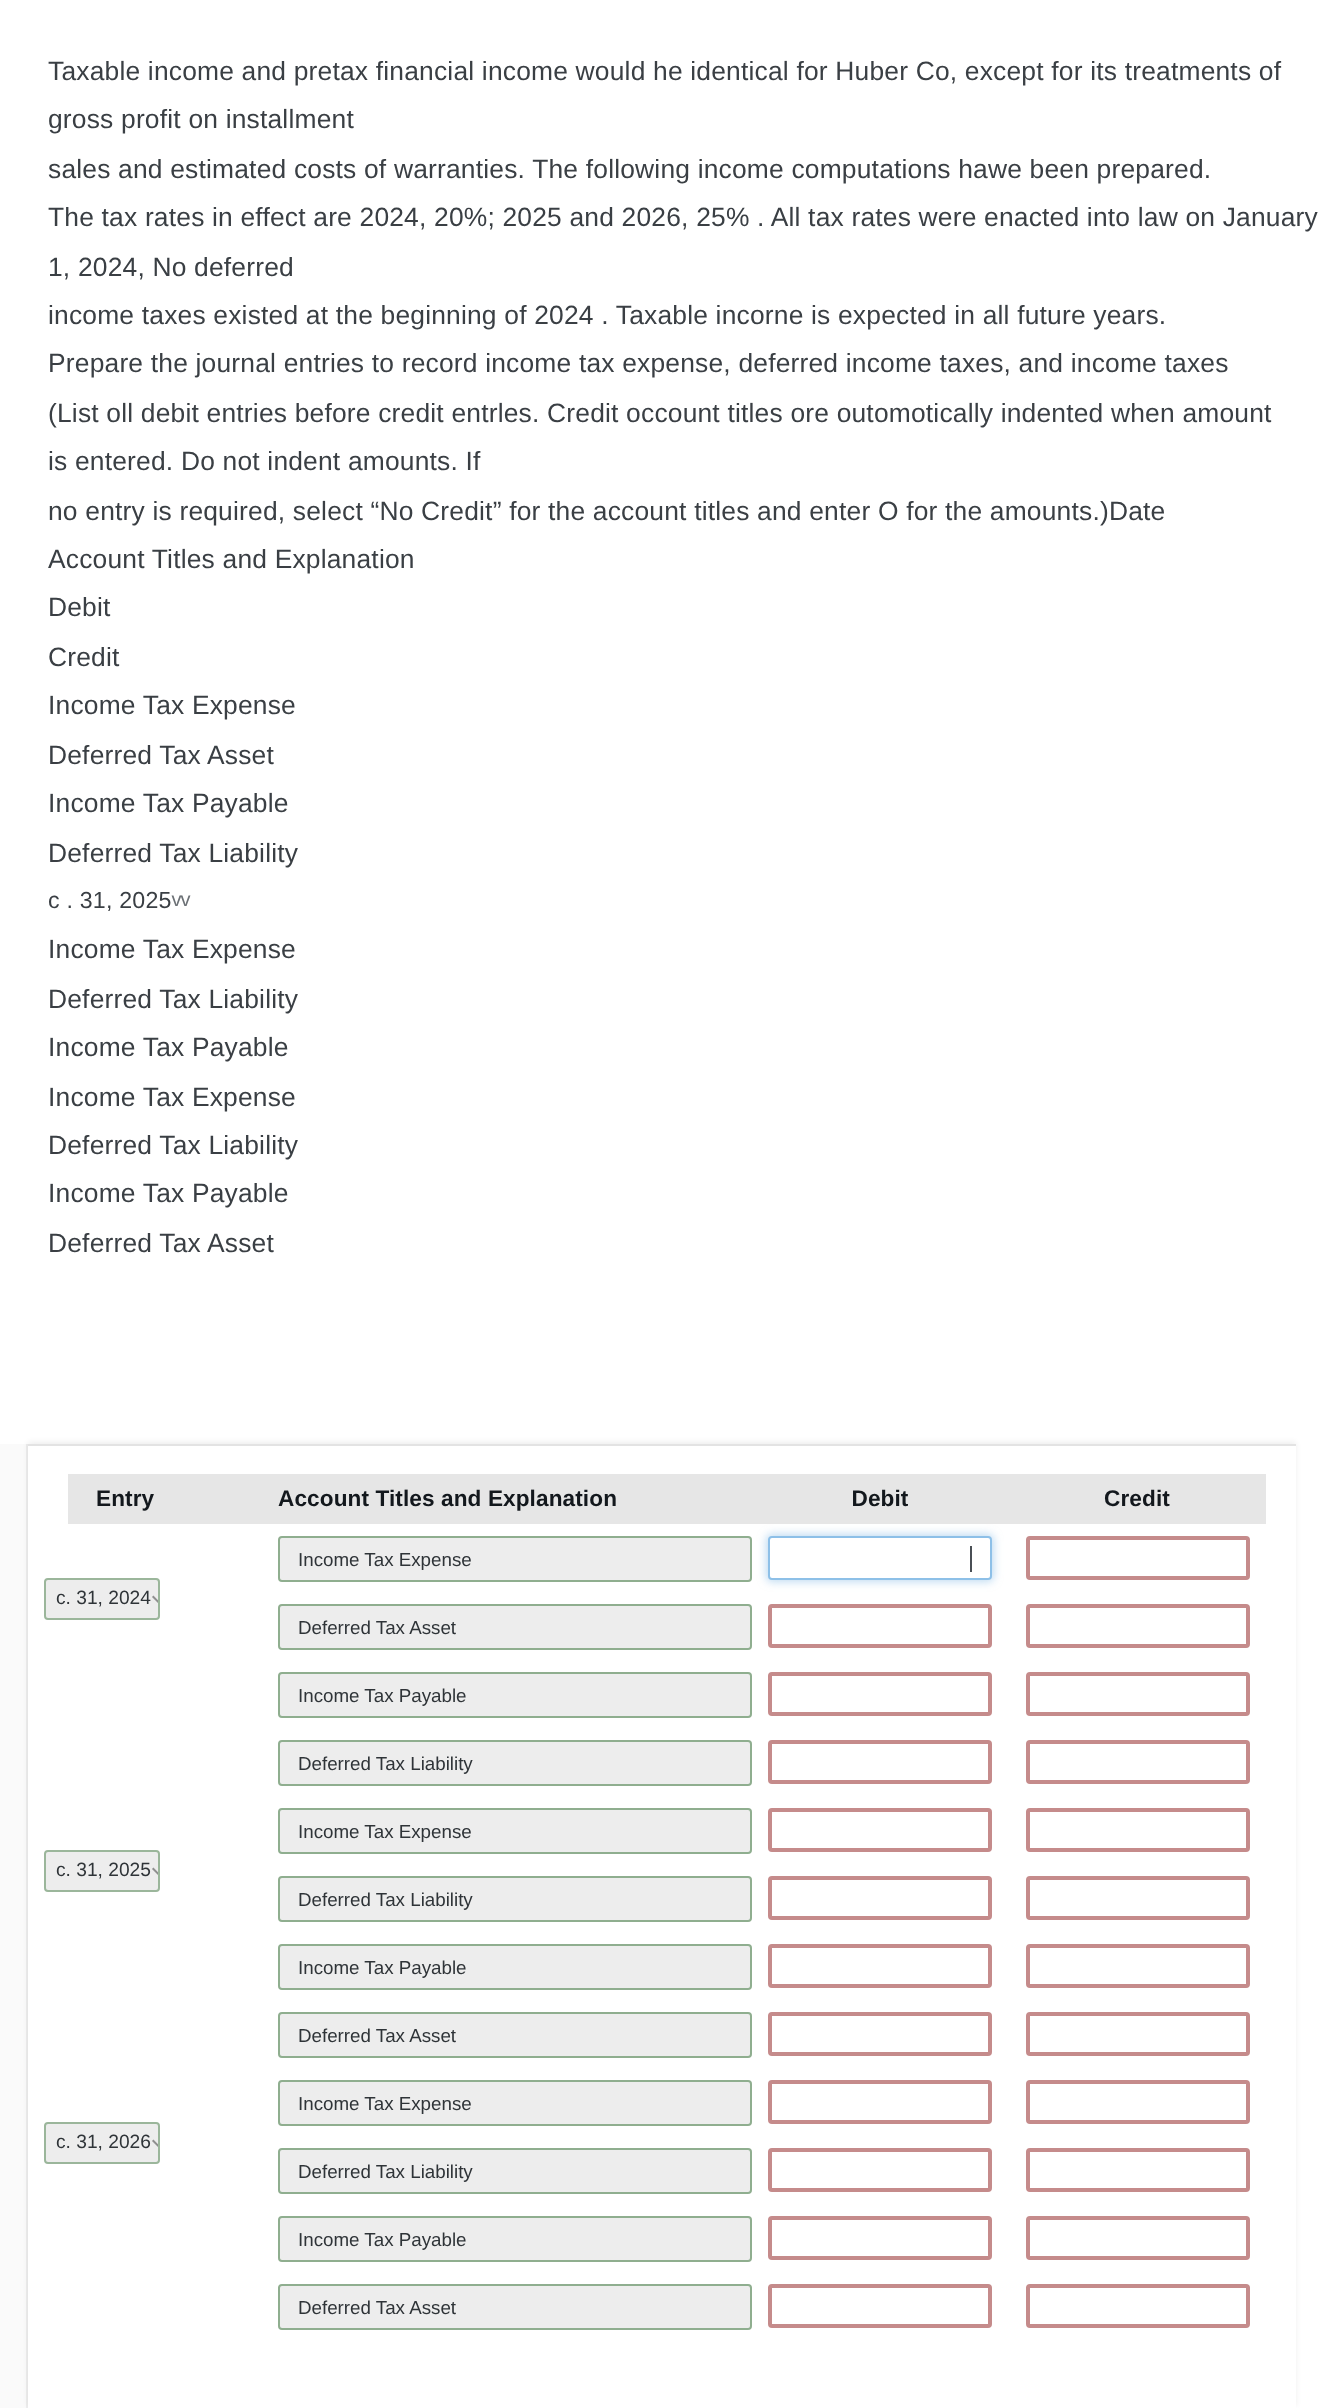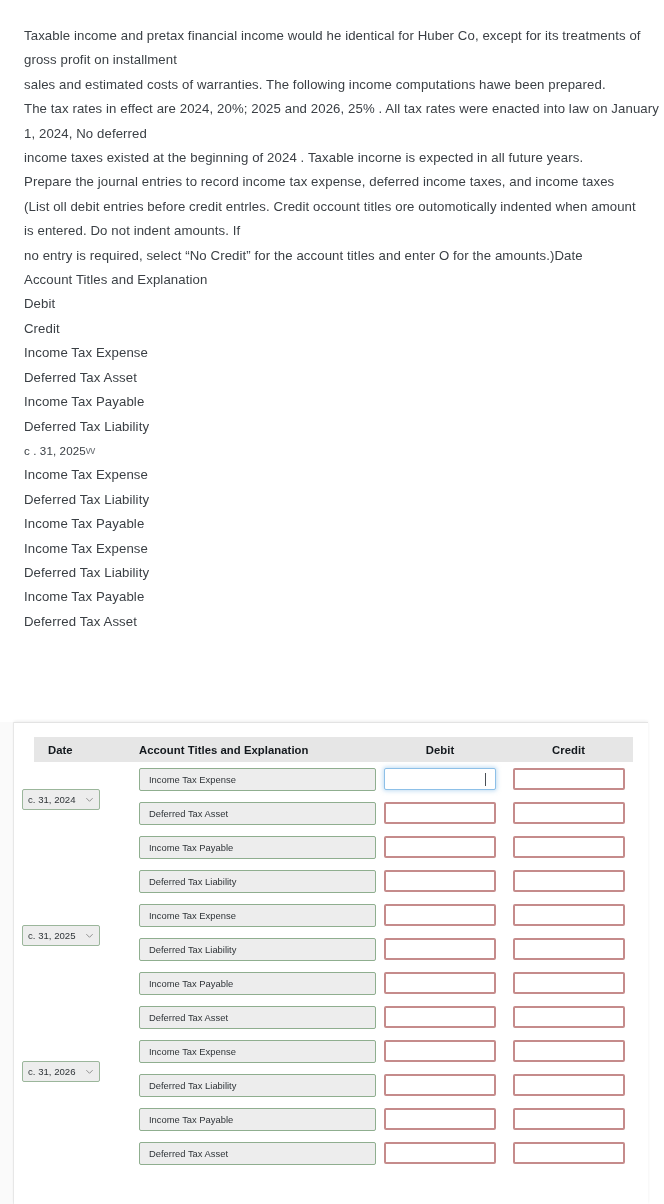--- a/index.html
+++ b/index.html
@@ -82,21 +82,21 @@
     height: 34px;
   }
   .jrow .cdate   { width: 84px; display:flex; align-items:center; }
   .jrow .cacct   { width: 258px; display:flex; align-items:center; padding-left: 21px; }
   .jrow .cdebit  { width: 128px; display:flex; align-items:center; justify-content:center; }
   .jrow .ccredit { width: 129px; display:flex; align-items:center; justify-content:center; }
 
   
   .date-select {
     position: relative;
-    width: 78px;
+    width: 58px;
     margin-left: -12px;
     height: 21px;
     background: #ededed;
     border: 1px solid #9bb69b;
     border-radius: 2px;
     display: flex;
     align-items: center;
     padding: 0 2px 0 5px;
     font-size: 9.6px;
     color: #2f3438;
@@ -178,21 +178,21 @@
     <div class="qline"><span>Deferred Tax Asset</span></div>
   </div>
 
 <div id="left-rail"></div>
 <div id="rail-edge"></div>
 
 <div id="entry-panel">
   <div class="jtable">
 
     <div class="jhead">
-      <div class="cell col-date">Date</div>
+      <div class="cell col-date">Entry</div>
       <div class="cell col-acct">Account Titles and Explanation</div>
       <div class="cell col-debit">Debit</div>
       <div class="cell col-credit">Credit</div>
     </div>
 
     <div id="rows-host">
         <div class="jrow">
           <div class="cdate">
             <div class="date-select">
               <span class="dlabel">c. 31, 2024</span>

